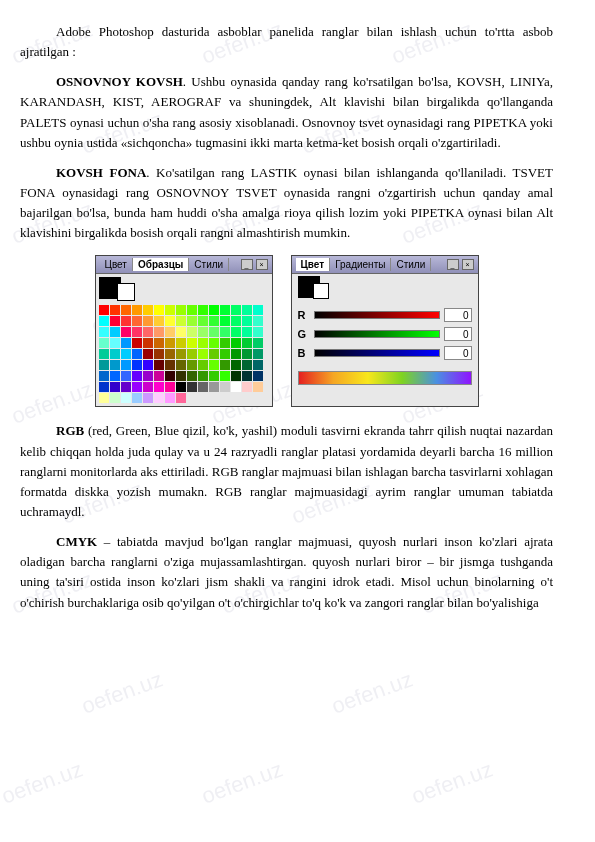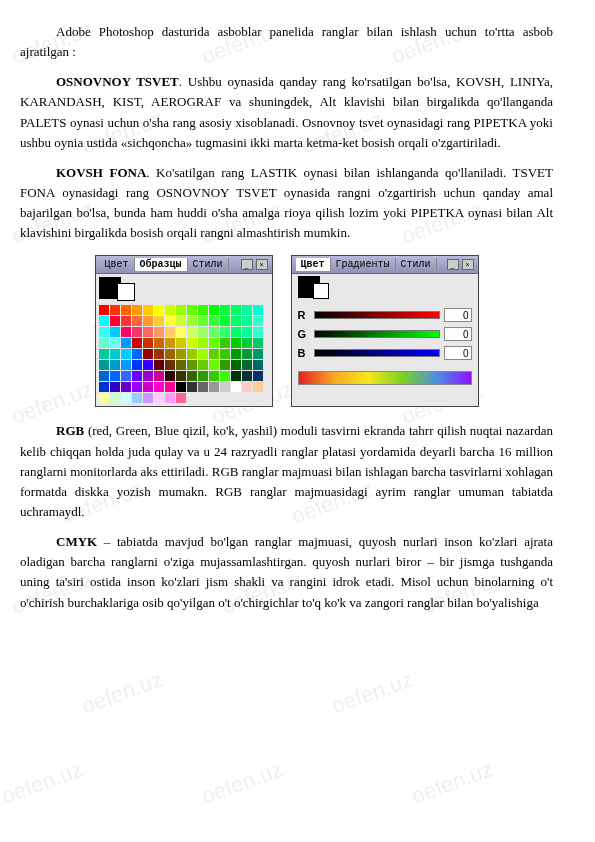--- a/index.html
+++ b/index.html
@@ -76,21 +76,21 @@
       padding: 2px 4px;
       font-size: 11px;
       font-family: Arial, sans-serif;
       border-bottom: 1px solid #666;
       color: #000;
     }
     .panel-tabs {
       display: flex;
       gap: 0;
       font-size: 10px;
-      font-family: Liberation Mono, monospace;
+      font-family: Liberation Sans, sans-serif;
     }
     .panel-tab {
       padding: 1px 5px;
       cursor: pointer;
       border-right: 1px solid #888;
     }
     .panel-tab.active {
       background: #fff;
       font-weight: bold;
     }
@@ -253,21 +253,21 @@
     <span style="top: 770px; left: 410px;">oefen.uz</span>
   </div>
 
 <div class="content">
 
   <p class="indent">
     <span>Adobe Photoshop dasturida asboblar panelida ranglar bilan ishlash uchun to'rtta asbob ajratilgan :</span>
   </p>
 
   <p class="indent">
-    <span class="bold-term">OSNOVNOY TSVET</span><span>. Ushbu oynasida qanday rang ko'rsatilgan bo'lsa, KOVSH, LINIYa, KARANDASH, KIST, AEROGRAF va shuningdek, Alt klavishi bilan birgalikda qo'llanganda PALETS oynasi uchun o'sha rang asosiy xisoblanadi. Osnovnoy tsvet oynasidagi rang PIPETKA yoki ushbu oynia ustida «sichqoncha» tugmasini ikki marta ketma-ket bosish orqali o'zgartiriladi.</span>
+    <span class="bold-term">OSNOVNOY KOVSH</span><span>. Ushbu oynasida qanday rang ko'rsatilgan bo'lsa, KOVSH, LINIYa, KARANDASH, KIST, AEROGRAF va shuningdek, Alt klavishi bilan birgalikda qo'llanganda PALETS oynasi uchun o'sha rang asosiy xisoblanadi. Osnovnoy tsvet oynasidagi rang PIPETKA yoki ushbu oynia ustida «sichqoncha» tugmasini ikki marta ketma-ket bosish orqali o'zgartiriladi.</span>
   </p>
 
   <p class="indent">
     <span class="bold-term">KOVSH FONA</span><span>. Ko'satilgan rang LASTIK oynasi bilan ishlanganda qo'llaniladi. TSVET FONA oynasidagi rang OSNOVNOY TSVET oynasida rangni o'zgartirish uchun qanday amal bajarilgan bo'lsa, bunda ham huddi o'sha amalga rioya qilish lozim yoki PIPETKA oynasi bilan Alt  klavishini birgalikda bosish orqali  rangni almashtirish mumkin.</span>
   </p>
 
 
 
 
   <div class="images-row">

